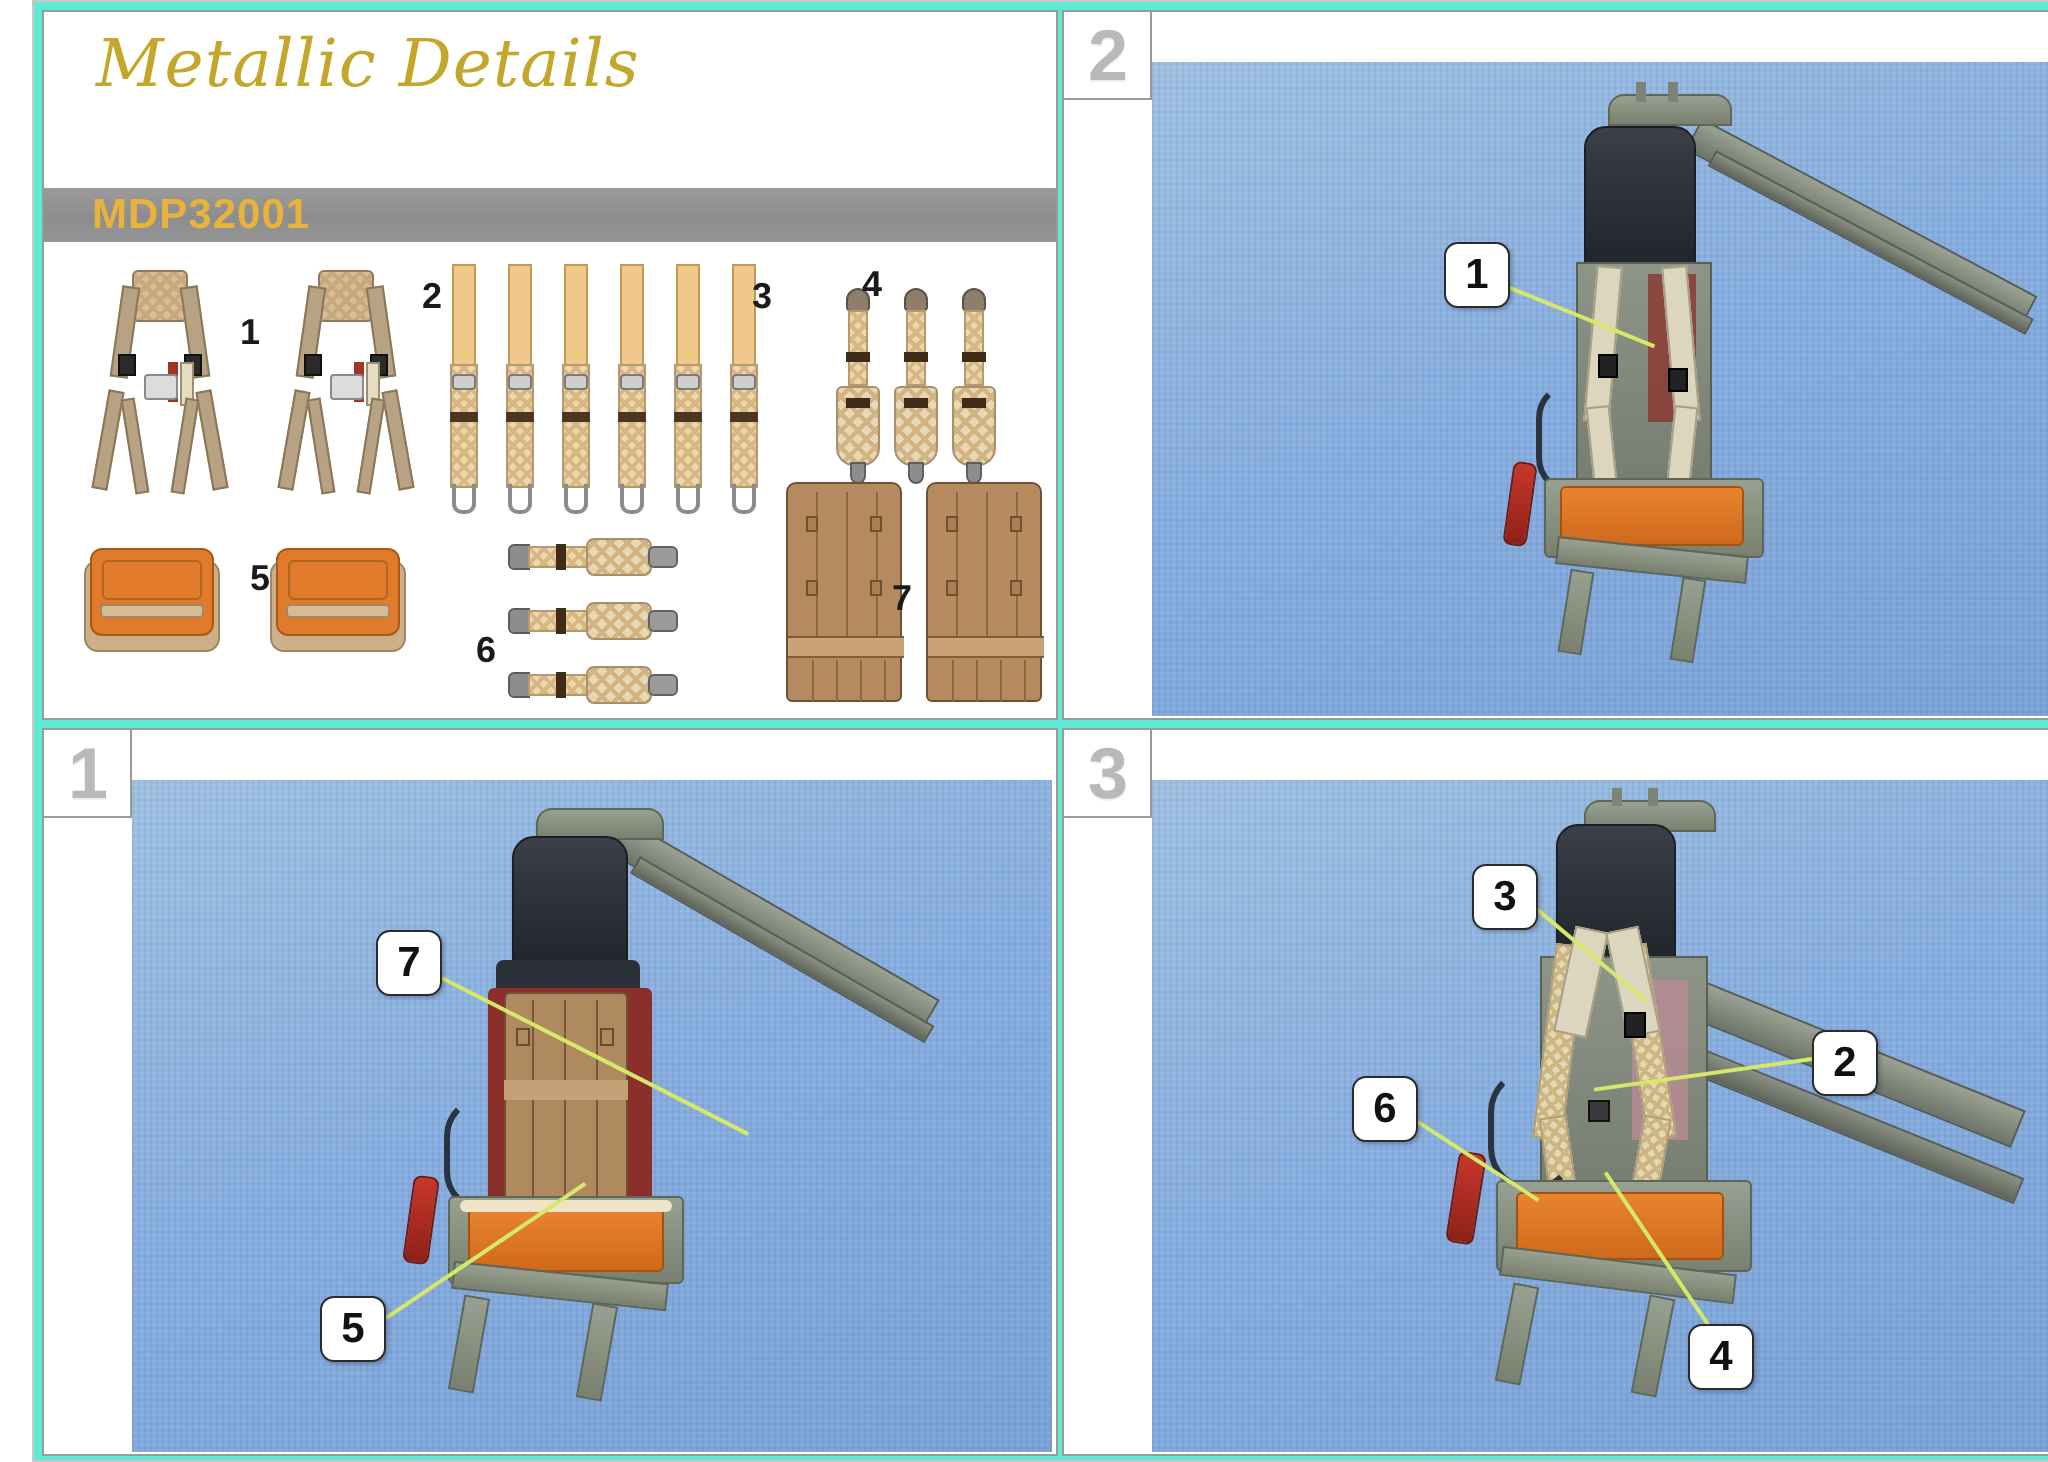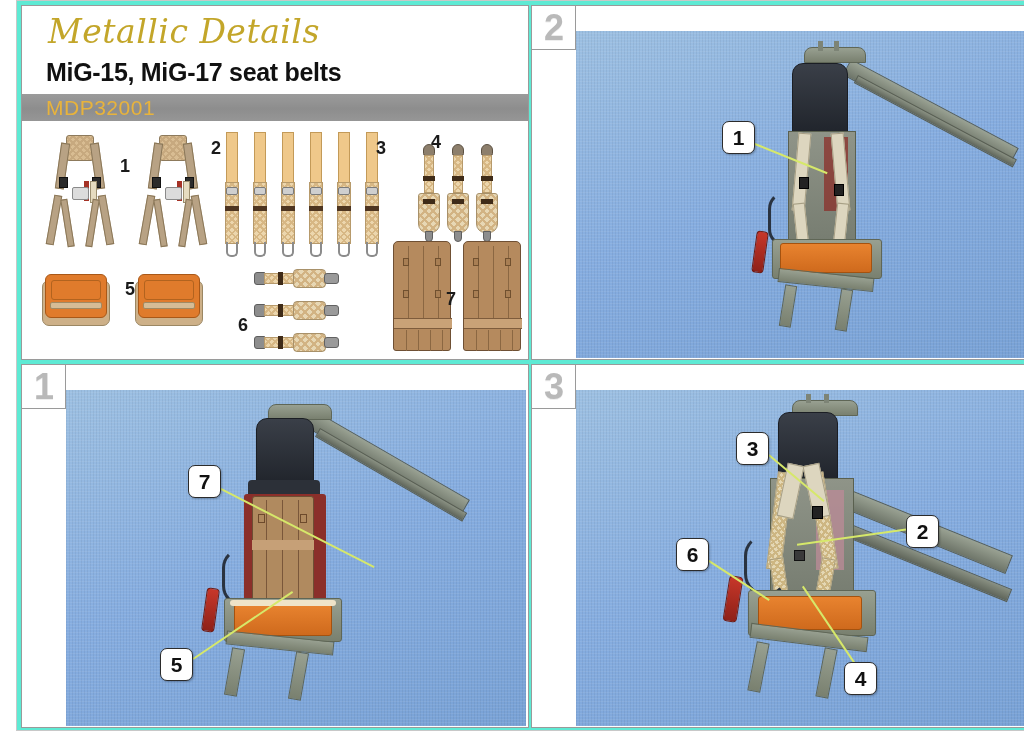--- a/index.html
+++ b/index.html
@@ -52,21 +52,21 @@
     position: absolute; left: 24px; top: 52px;
     font-size: 25px; font-weight: bold; color: #111;
     letter-spacing: -0.3px;
   }
   .codebar {
     position: absolute; left: 0; top: 88px; width: 100%; height: 27px;
     background: linear-gradient(180deg,#9b9b9b 0%, #8d8d8d 55%, #969696 100%);
   }
   .codebar span {
     position: absolute; left: 24px; top: 2px;
-    font-size: 21px; font-weight: normal; color: #e8b33c;
+    font-size: 21px; font-weight: bold; color: #e8b33c;
     letter-spacing: 0.5px;
   }
 
   
   .parts { position: absolute; left: 0; top: 115px; width: 100%; height: 238px; background:#fff; }
   .plabel { position: absolute; font-size: 18px; font-weight: bold; color: #1a1a1a; }
 
   
   .harness { position: absolute; width: 72px; height: 115px; }
   .hs-yoke { position:absolute; left:22px; top:0; width:28px; height:26px;
@@ -203,21 +203,20 @@
   }
 </style>
 </head>
 <body>
 
 <div class="sheet">
 
   <div class="panel p-info">
 
     <div class="brand">Metallic Details</div>
-    <div class="title">MiG-15, MiG-17 seat belts</div>
     <div class="codebar">
       <span>MDP32001</span>
     </div>
 
     <div class="parts">
 
       <div class="harness" style="left:22px;top:14px;">
         <div class="hs-yoke"></div>
         <div class="hs-strap" style="left:14px;top:8px;width:9px;height:46px;transform:rotate(8deg);"></div>
         <div class="hs-strap" style="left:49px;top:8px;width:9px;height:46px;transform:rotate(-8deg);"></div>

